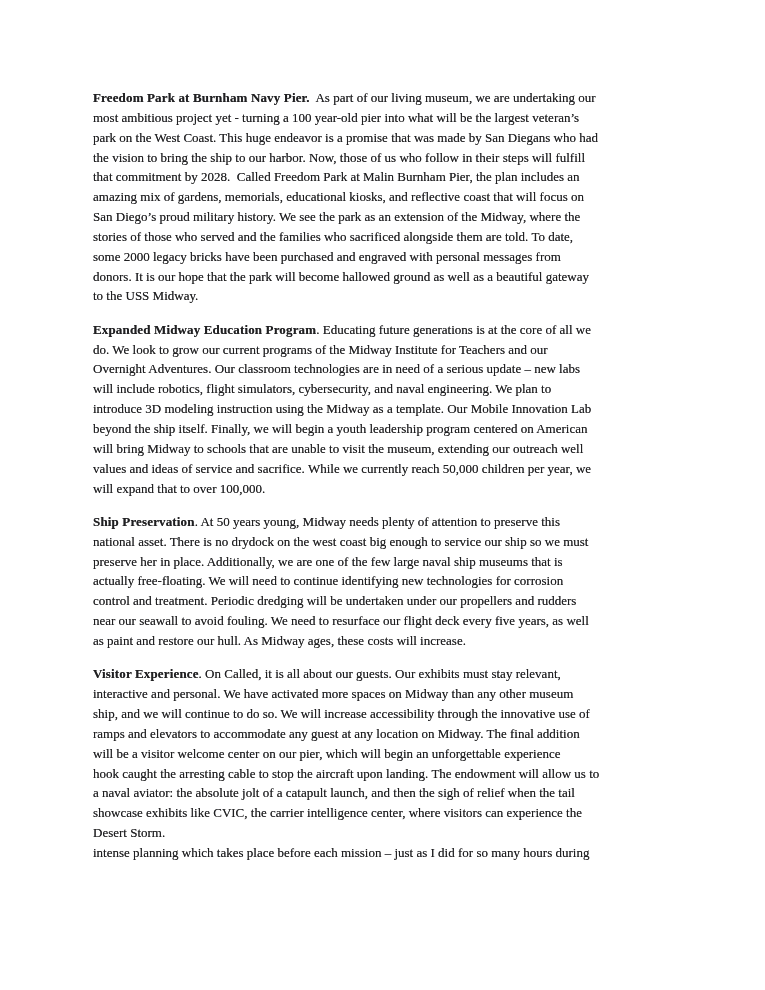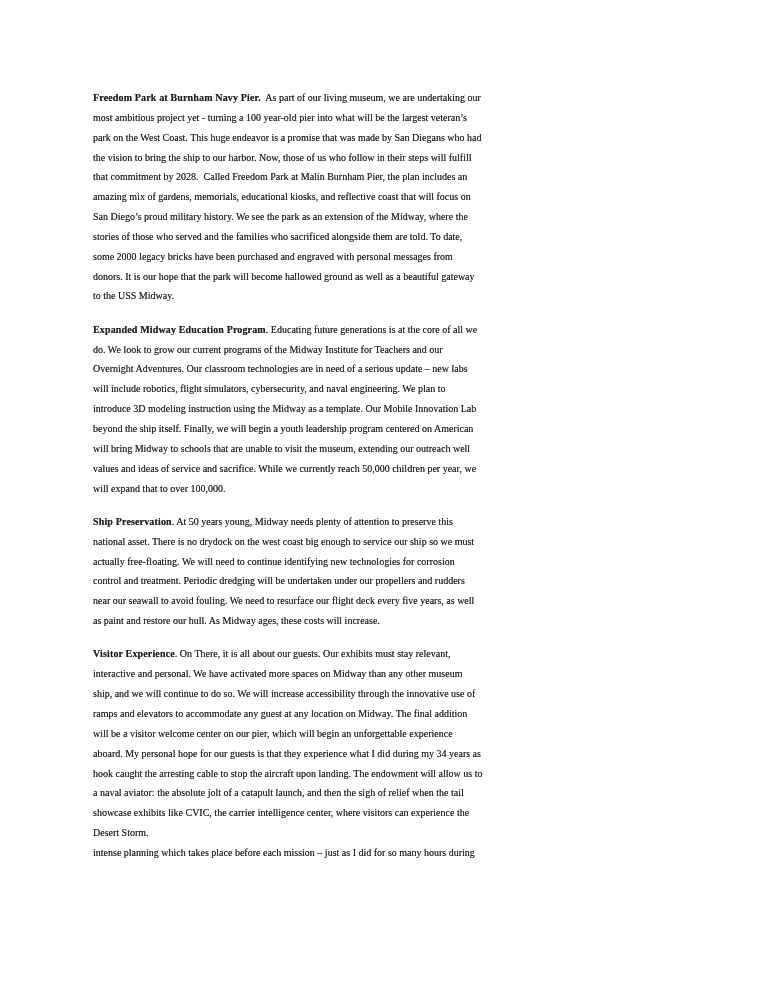--- a/index.html
+++ b/index.html
@@ -10,21 +10,21 @@
   .page {
     position: relative;
     width: 765px;
     height: 990px;
     margin: 0;
     background: var(--page-bg, #ffffff);
     box-sizing: border-box;
     padding: 88px 70px 8px 93px;
     overflow: hidden;
     font-family: "Liberation Serif", "DejaVu Serif", serif;
-    font-size: 10px;
+    font-size: 13px;
     line-height: 19.85px;
     color: var(--page-fg, #202022);
     
     text-shadow: 0 0 0.6px rgba(32, 32, 36, 0.65);
   }
   .para {
     margin: 0 0 13.5px 0;
     padding: 0;
   }
   .line {
@@ -62,33 +62,33 @@
     <div class="line">introduce 3D modeling instruction using the Midway as a template. Our Mobile Innovation Lab</div>
     <div class="line">beyond the ship itself. Finally, we will begin a youth leadership program centered on American</div>
     <div class="line">will bring Midway to schools that are unable to visit the museum, extending our outreach well</div>
     <div class="line">values and ideas of service and sacrifice. While we currently reach 50,000 children per year, we</div>
     <div class="line">will expand that to over 100,000.</div>
   </section>
 
   <section class="para">
     <div class="line"><span class="hd">Ship Preservation</span><span>. At 50 years young, Midway needs plenty of attention to preserve this</span></div>
     <div class="line">national asset. There is no drydock on the west coast big enough to service our ship so we must</div>
+    <div class="line">preserve her in place. Additionally, we are one of the few large naval ship museums that is</div>
     <div class="line">actually free-floating. We will need to continue identifying new technologies for corrosion</div>
     <div class="line">control and treatment. Periodic dredging will be undertaken under our propellers and rudders</div>
     <div class="line">near our seawall to avoid fouling. We need to resurface our flight deck every five years, as well</div>
     <div class="line">as paint and restore our hull. As Midway ages, these costs will increase.</div>
   </section>
 
   <section class="para">
-    <div class="line"><span class="hd">Visitor Experience</span><span>. On There, it is all about our guests. Our exhibits must stay relevant,</span></div>
+    <div class="line"><span class="hd">Visitor Experience</span><span>. On Called, it is all about our guests. Our exhibits must stay relevant,</span></div>
     <div class="line">interactive and personal. We have activated more spaces on Midway than any other museum</div>
     <div class="line">ship, and we will continue to do so. We will increase accessibility through the innovative use of</div>
     <div class="line">ramps and elevators to accommodate any guest at any location on Midway. The final addition</div>
     <div class="line">will be a visitor welcome center on our pier, which will begin an unforgettable experience</div>
-    <div class="line">aboard. My personal hope for our guests is that they experience what I did during my 34 years as</div>
     <div class="line">hook caught the arresting cable to stop the aircraft upon landing. The endowment will allow us to</div>
     <div class="line">a naval aviator: the absolute jolt of a catapult launch, and then the sigh of relief when the tail</div>
     <div class="line">showcase exhibits like CVIC, the carrier intelligence center, where visitors can experience the</div>
     <div class="line">Desert Storm.</div>
     <div class="line">intense planning which takes place before each mission – just as I did for so many hours during</div>
   </section>
 
 </div>
 
 </body></html>

